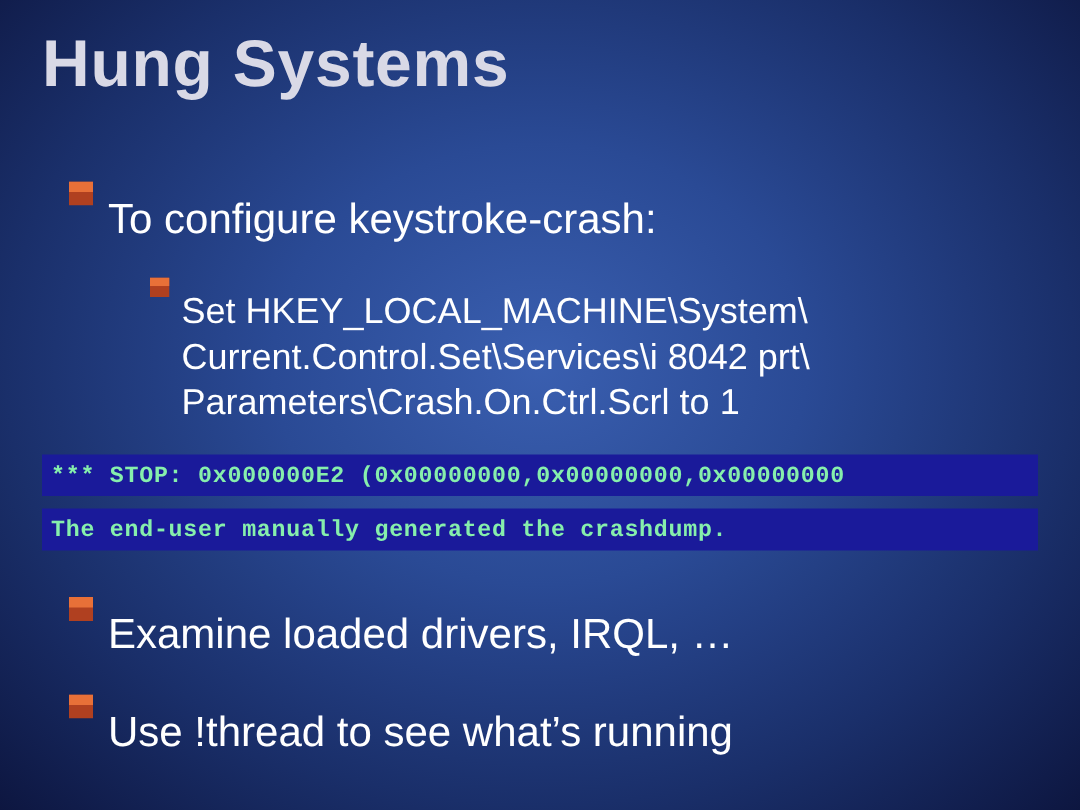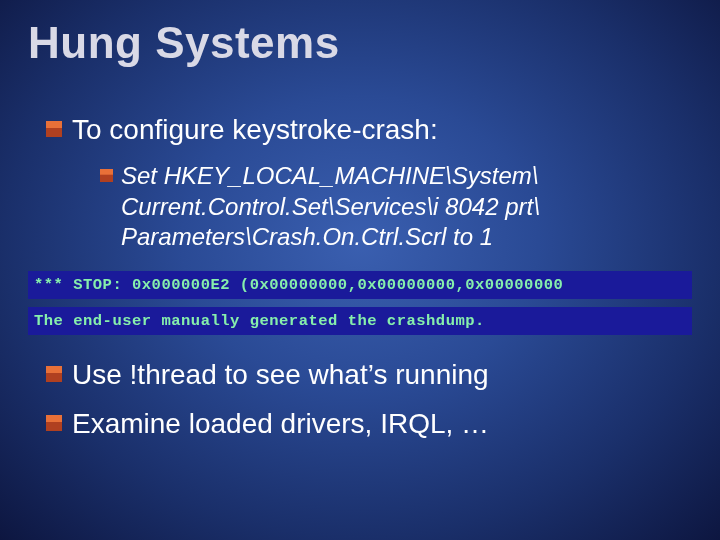--- a/index.html
+++ b/index.html
@@ -26,32 +26,31 @@
     margin: 0 0 14px 18px;
     line-height: 1.25;
   }
   .lvl2 {
     display: flex;
     align-items: flex-start;
     font-size: 24px;
     color: #ffffff;
     margin: 0 0 8px 72px;
     line-height: 1.28;
-    font-style: italic;
   }
   .bullet-icon {
     flex: 0 0 auto;
     width: 16px;
     height: 16px;
     margin-top: 9px;
     margin-right: 10px;
   }
   .lvl2 .bullet-icon { width: 13px; height: 13px; margin-top: 8px; margin-right: 8px; }
   .bullet-icon svg { width: 100%; height: 100%; display: block; }
-  .text { flex: 1 1 auto; }
+  .text { flex: 1 1 auto; margin-top: 16px; }
   .crash-block {
     margin: 18px 0 22px 0;
     width: 100%;
   }
   .crash-line {
     background: #1a1a9a;
     color: #86efac;
     font-family: "Courier New", monospace;
     font-weight: bold;
     font-size: 15.5px;
@@ -99,26 +98,26 @@
     <div class="crash-line">The end-user manually generated the crashdump.</div>
   </div>
 
   <div class="lvl1">
     <span class="bullet-icon">
       <svg viewBox="0 0 16 16">
           <rect x="0" y="0" width="16" height="16" fill="#b04020"></rect>
           <rect x="0" y="0" width="16" height="7" fill="#e87038"></rect>
         </svg>
     </span>
-    <span class="text">Use !thread to see what’s running</span>
+    <span class="text">Examine loaded drivers, IRQL, …</span>
   </div>
 
   <div class="lvl1">
     <span class="bullet-icon">
       <svg viewBox="0 0 16 16">
           <rect x="0" y="0" width="16" height="16" fill="#b04020"></rect>
           <rect x="0" y="0" width="16" height="7" fill="#e87038"></rect>
         </svg>
     </span>
-    <span class="text">Examine loaded drivers, IRQL, …</span>
+    <span class="text">Use !thread to see what’s running</span>
   </div>
 
 </div>
 
 </body></html>

